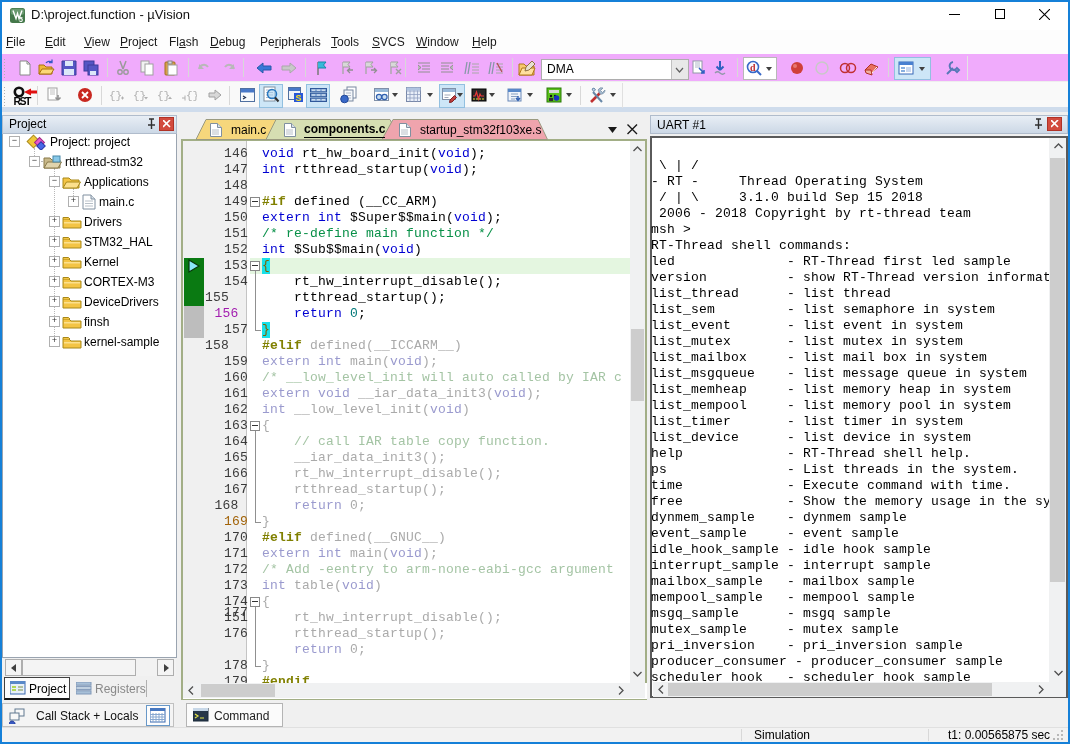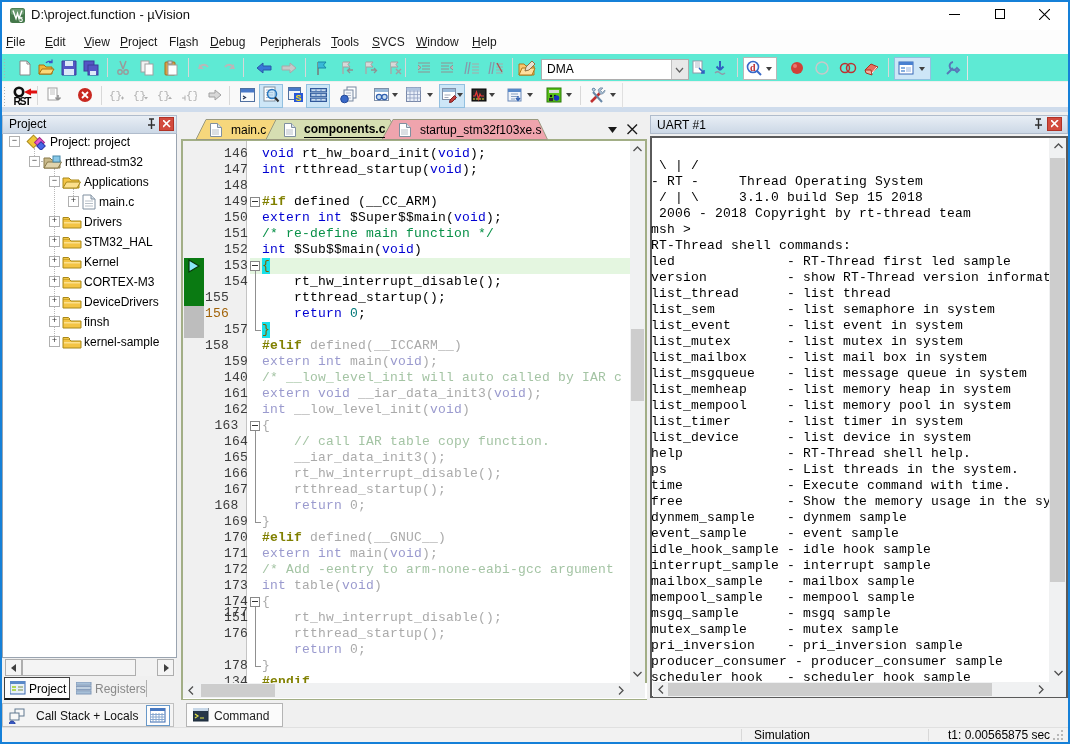--- a/index.html
+++ b/index.html
@@ -7,21 +7,21 @@
 
 .wb{position:absolute;background:#1580d8;z-index:99}
 
 #title{left:0;top:0;width:1070px;height:30px;background:#fff}
 #title .txt{left:31px;top:7px;font-size:13px;color:#101010}
 
 #menu{left:0;top:30px;width:1070px;height:24px;background:#fdfdfd;color:#1a1a1a}
 #menu span{position:absolute;top:5px}
 #menu u{text-decoration:underline}
 
-#tb1{left:0;top:54px;width:1070px;height:28px;background:#5eead4;border-bottom:1px solid #eee}
+#tb1{left:0;top:54px;width:1070px;height:28px;background:#f0abfc;border-bottom:1px solid #eee}
 #tb2{left:0;top:82px;width:1070px;height:27px;background:#f9f9f9;border-bottom:2px solid #cfdcec}
 .grip{position:absolute;left:3px;top:4px;width:3px;height:20px;background-image:radial-gradient(circle,#b0b0b0 1px,transparent 1px);background-size:3px 3px}
 .sep{position:absolute;top:4px;width:1px;height:19px;background:#d8d8d8}
 .ti{position:absolute}
 .hl{position:absolute;background:#cde6f7;border:1px solid #92c0e0}
 .dda{position:absolute;width:0;height:0;border-left:3.5px solid transparent;border-right:3.5px solid transparent;border-top:4px solid #404040}
 
 .ptitle{background:linear-gradient(#e8eef5,#ccd8e6);border:1px solid #b0bccc;color:#101010}
 
 .titem{position:absolute;white-space:nowrap;color:#000}
@@ -556,67 +556,67 @@
 <div class="cl mono" style="left:205px;top:226px;width:43px;text-align:right;color:#3a3a3a">151</div>
 <div class="cl mono" style="left:262px;top:226px;width:368px;overflow:hidden"><span class="cm">/* re-define main function */</span></div>
 <div class="cl mono" style="left:205px;top:242px;width:43px;text-align:right;color:#3a3a3a">152</div>
 <div class="cl mono" style="left:262px;top:242px;width:368px;overflow:hidden"><span class="kw">int</span> $Sub$$main(<span class="kw">void</span>)</div>
 <div class="cl mono" style="left:205px;top:258px;width:43px;text-align:right;color:#3a3a3a">153</div>
 <div class="cl mono" style="left:262px;top:258px;width:368px;overflow:hidden"><span style="color:#806000">{</span></div>
 <div class="cl mono" style="left:205px;top:274px;width:43px;text-align:right;color:#3a3a3a">154</div>
 <div class="cl mono" style="left:262px;top:274px;width:368px;overflow:hidden">    rt_hw_interrupt_disable();</div>
 <div class="cl mono" style="left:205px;top:290px;width:43px;text-align:left;color:#3a3a3a">155</div>
 <div class="cl mono" style="left:262px;top:290px;width:368px;overflow:hidden">    rtthread_startup();</div>
-<div class="cl mono" style="left:205px;top:306px;width:43px;text-align:left;color:#a16207">156</div>
+<div class="cl mono" style="left:205px;top:306px;width:43px;text-align:center;color:#a21caf">156</div>
 <div class="cl mono" style="left:262px;top:306px;width:368px;overflow:hidden">    <span class="kw">return</span> <span class="nm">0</span>;</div>
 <div class="cl mono" style="left:205px;top:322px;width:43px;text-align:right;color:#3a3a3a">157</div>
 <div class="cl mono" style="left:262px;top:322px;width:368px;overflow:hidden"><span style="color:#806000">}</span></div>
 <div class="cl mono" style="left:205px;top:338px;width:43px;text-align:left;color:#3a3a3a">158</div>
 <div class="cl mono" style="left:262px;top:338px;width:368px;overflow:hidden"><span class="pp">#elif</span><span class="itx"> defined(__ICCARM__)</span></div>
 <div class="cl mono" style="left:205px;top:354px;width:43px;text-align:right;color:#3a3a3a">159</div>
 <div class="cl mono" style="left:262px;top:354px;width:368px;overflow:hidden"><span class="ikw">extern</span><span class="itx"> </span><span class="ikw">int</span><span class="itx"> main(</span><span class="ikw">void</span><span class="itx">);</span></div>
-<div class="cl mono" style="left:205px;top:370px;width:43px;text-align:right;color:#3a3a3a">140</div>
+<div class="cl mono" style="left:205px;top:370px;width:43px;text-align:right;color:#3a3a3a">160</div>
 <div class="cl mono" style="left:262px;top:370px;width:368px;overflow:hidden"><span class="icm">/* __low_level_init will auto called by IAR c</span></div>
 <div class="cl mono" style="left:205px;top:386px;width:43px;text-align:right;color:#3a3a3a">161</div>
 <div class="cl mono" style="left:262px;top:386px;width:368px;overflow:hidden"><span class="ikw">extern</span><span class="itx"> </span><span class="ikw">void</span><span class="itx"> __iar_data_init3(</span><span class="ikw">void</span><span class="itx">);</span></div>
 <div class="cl mono" style="left:205px;top:402px;width:43px;text-align:right;color:#3a3a3a">162</div>
 <div class="cl mono" style="left:262px;top:402px;width:368px;overflow:hidden"><span class="ikw">int</span><span class="itx"> __low_level_init(</span><span class="ikw">void</span><span class="itx">)</span></div>
-<div class="cl mono" style="left:205px;top:418px;width:43px;text-align:center;color:#3a3a3a">163</div>
+<div class="cl mono" style="left:205px;top:418px;width:43px;text-align:right;color:#3a3a3a">163</div>
 <div class="cl mono" style="left:262px;top:418px;width:368px;overflow:hidden"><span class="itx">{</span></div>
 <div class="cl mono" style="left:205px;top:434px;width:43px;text-align:right;color:#3a3a3a">164</div>
 <div class="cl mono" style="left:262px;top:434px;width:368px;overflow:hidden"><span class="icm">    // call IAR table copy function.</span></div>
 <div class="cl mono" style="left:205px;top:450px;width:43px;text-align:right;color:#3a3a3a">165</div>
 <div class="cl mono" style="left:262px;top:450px;width:368px;overflow:hidden"><span class="itx">    __iar_data_init3();</span></div>
 <div class="cl mono" style="left:205px;top:466px;width:43px;text-align:right;color:#3a3a3a">166</div>
 <div class="cl mono" style="left:262px;top:466px;width:368px;overflow:hidden"><span class="itx">    rt_hw_interrupt_disable();</span></div>
 <div class="cl mono" style="left:205px;top:482px;width:43px;text-align:right;color:#3a3a3a">167</div>
 <div class="cl mono" style="left:262px;top:482px;width:368px;overflow:hidden"><span class="itx">    rtthread_startup();</span></div>
 <div class="cl mono" style="left:205px;top:498px;width:43px;text-align:center;color:#3a3a3a">168</div>
 <div class="cl mono" style="left:262px;top:498px;width:368px;overflow:hidden"><span class="itx">    </span><span class="ikw">return</span><span class="itx"> 0;</span></div>
-<div class="cl mono" style="left:205px;top:514px;width:43px;text-align:right;color:#404040">169</div>
+<div class="cl mono" style="left:205px;top:514px;width:43px;text-align:right;color:#a16207">169</div>
 <div class="cl mono" style="left:262px;top:514px;width:368px;overflow:hidden"><span class="itx">}</span></div>
 <div class="cl mono" style="left:205px;top:530px;width:43px;text-align:right;color:#3a3a3a">170</div>
 <div class="cl mono" style="left:262px;top:530px;width:368px;overflow:hidden"><span class="pp">#elif</span><span class="itx"> defined(__GNUC__)</span></div>
 <div class="cl mono" style="left:205px;top:546px;width:43px;text-align:right;color:#3a3a3a">171</div>
 <div class="cl mono" style="left:262px;top:546px;width:368px;overflow:hidden"><span class="ikw">extern</span><span class="itx"> </span><span class="ikw">int</span><span class="itx"> main(</span><span class="ikw">void</span><span class="itx">);</span></div>
 <div class="cl mono" style="left:205px;top:562px;width:43px;text-align:right;color:#3a3a3a">172</div>
 <div class="cl mono" style="left:262px;top:562px;width:368px;overflow:hidden"><span class="icm">/* Add -eentry to arm-none-eabi-gcc argument</span></div>
 <div class="cl mono" style="left:205px;top:578px;width:43px;text-align:right;color:#3a3a3a">173</div>
 <div class="cl mono" style="left:262px;top:578px;width:368px;overflow:hidden"><span class="ikw">int</span><span class="itx"> table(</span><span class="ikw">void</span><span class="itx">)</span></div>
 <div class="cl mono" style="left:205px;top:594px;width:43px;text-align:right;color:#3a3a3a">174</div>
 <div class="cl mono" style="left:262px;top:594px;width:368px;overflow:hidden"><span class="itx">{</span></div>
 <div class="cl mono" style="left:205px;top:610px;width:43px;text-align:right;color:#3a3a3a">151</div>
 <div class="cl mono" style="left:262px;top:610px;width:368px;overflow:hidden"><span class="itx">    rt_hw_interrupt_disable();</span></div>
 <div class="cl mono" style="left:205px;top:626px;width:43px;text-align:right;color:#3a3a3a">176</div>
 <div class="cl mono" style="left:262px;top:626px;width:368px;overflow:hidden"><span class="itx">    rtthread_startup();</span></div>
 <div class="cl mono" style="left:205px;top:605px;width:43px;text-align:right;color:#3a3a3a">177</div>
 <div class="cl mono" style="left:262px;top:642px;width:368px;overflow:hidden"><span class="itx">    </span><span class="ikw">return</span><span class="itx"> 0;</span></div>
 <div class="cl mono" style="left:205px;top:658px;width:43px;text-align:right;color:#3a3a3a">178</div>
 <div class="cl mono" style="left:262px;top:658px;width:368px;overflow:hidden"><span class="itx">}</span></div>
-<div class="cl mono" style="left:205px;top:674px;width:43px;text-align:right;color:#3a3a3a">134</div>
+<div class="cl mono" style="left:205px;top:674px;width:43px;text-align:right;color:#3a3a3a">179</div>
 <div class="cl mono" style="left:262px;top:674px;width:368px;overflow:hidden"><span class="pp">#endif</span></div>
 <div class="abs" style="left:250px;top:197px;width:10px;height:10px;background:#fff;border:1px solid #888"></div>
 <div class="abs" style="left:252px;top:201px;width:6px;height:1px;background:#333"></div>
 <div class="abs" style="left:250px;top:261px;width:10px;height:10px;background:#fff;border:1px solid #888"></div>
 <div class="abs" style="left:252px;top:265px;width:6px;height:1px;background:#333"></div>
 <div class="abs" style="left:250px;top:421px;width:10px;height:10px;background:#fff;border:1px solid #888"></div>
 <div class="abs" style="left:252px;top:425px;width:6px;height:1px;background:#333"></div>
 <div class="abs" style="left:250px;top:597px;width:10px;height:10px;background:#fff;border:1px solid #888"></div>
 <div class="abs" style="left:252px;top:601px;width:6px;height:1px;background:#333"></div>
 <div class="abs" style="left:255px;top:271px;width:1px;height:59px;background:#909090"></div>

